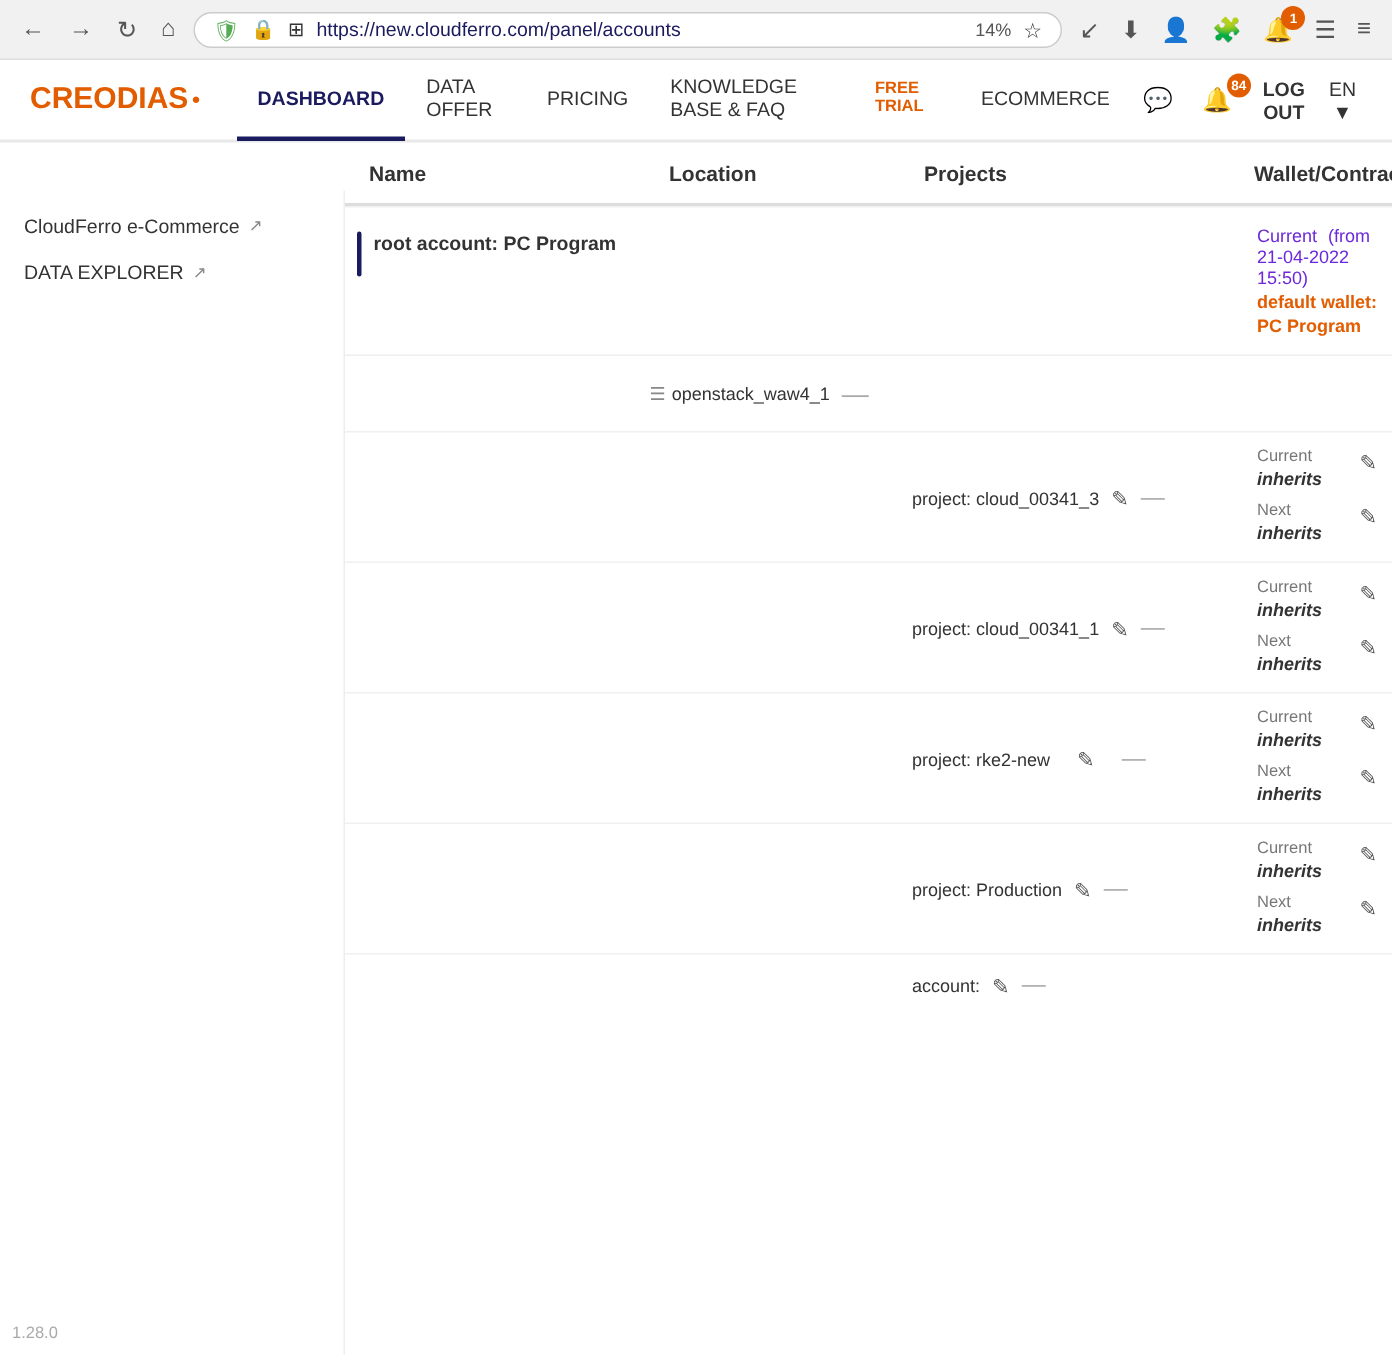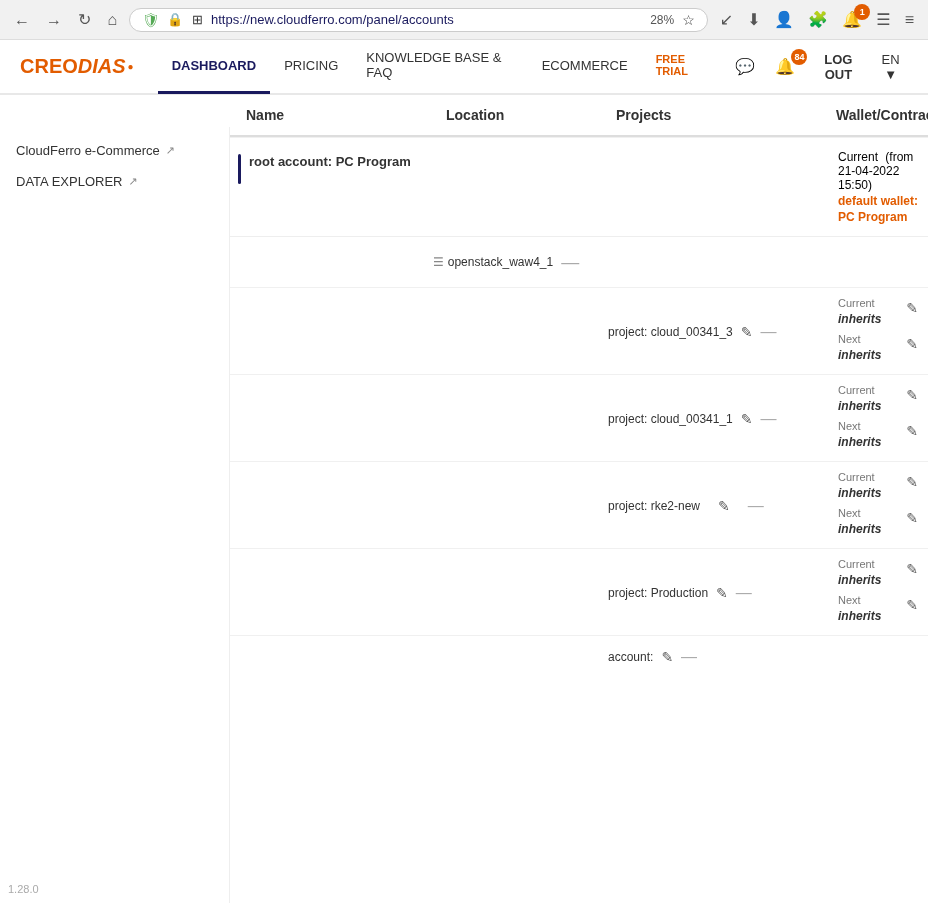--- a/index.html
+++ b/index.html
@@ -231,48 +231,49 @@
 <div class="browser-bar">
   <button class="browser-nav-btn">←</button>
   <button class="browser-nav-btn">→</button>
   <button class="browser-nav-btn">↻</button>
   <button class="browser-nav-btn">⌂</button>
   <div class="address-bar">
     <span style="color:#5a5; font-size:14px;">🛡</span>
     <span style="font-size:13px;">🔒</span>
     <span style="font-size:13px;">⊞</span>
     <input type="text" style="color: rgb(26, 26, 94);" value="https://new.cloudferro.com/panel/accounts">
-    <span class="zoom-badge">28%</span>
+    <span class="zoom-badge">14%</span>
     <span style="font-size:14px;">☆</span>
   </div>
   <div class="browser-actions">
     <button class="browser-action-btn">↙</button>
     <button class="browser-action-btn">⬇</button>
     <button class="browser-action-btn">👤</button>
     <button class="browser-action-btn">🧩</button>
     <button class="browser-action-btn" style="position:relative;">
       🔔
       <span class="badge">1</span>
     </button>
     <button class="browser-action-btn">☰</button>
     <button class="browser-action-btn">≡</button>
   </div>
 </div>
 
 <nav class="top-nav">
   <div class="logo">
     <span>CREO</span>
-      <span style="color:#e25c00;font-style:italic;">DIAS</span>
+      <span style="color:#e25c00;">DIAS</span>
     <span style="font-size:10px; color:#e25c00; margin-left:2px; vertical-align:super;">●</span>
   </div>
   <a class="nav-link active">DASHBOARD</a>
+  <a class="nav-link">DATA OFFER</a>
   <a class="nav-link">PRICING</a>
   <a class="nav-link">KNOWLEDGE BASE &amp; FAQ</a>
+  <a class="nav-link" style="color:#e25c00; font-weight:bold; font-size:11px;">FREE TRIAL</a>
   <a class="nav-link">ECOMMERCE</a>
-  <a class="nav-link" style="color:#e25c00; font-weight:bold; font-size:11px;">FREE TRIAL</a>
   <div class="nav-right">
     <button class="nav-icon-btn">💬</button>
     <button class="nav-icon-btn" style="position:relative;">
       🔔
       <span class="badge">84</span>
     </button>
     <button class="logout-btn">LOG OUT</button>
     <button class="lang-select">
       <span>EN</span> <span>▼</span>
     </button>
@@ -303,21 +304,21 @@
     </div>
 
     <div class="grid-4col row-separator" style="background:#fff; padding: 4px 0; min-height:80px;">
       <div class="cell-name" style="display:flex; align-items:flex-start; padding-top:12px;">
         <span style="display:inline-block; width:3px; height:30px; background:#1a1a5e; border-radius:2px; margin-right:8px; flex-shrink:0;"></span>
         <span style="font-size:13px; font-weight:bold;">root account: PC Program</span>
       </div>
       <div class="cell-location"></div>
       <div class="cell-projects"></div>
       <div class="cell-wallet" style="padding-top:8px;">
-        <div style="font-size:12px; color:#000000;">
+        <div style="font-size:12px; color:#6d28d9;">
           <span>Current</span>
           <span style="margin-left:4px;">(from 21-04-2022 15:50)</span>
         </div>
         <div>
           <a style="color:#e25c00; font-weight:bold; font-size:12px; text-decoration:none;">default wallet: PC Program</a>
         </div>
       </div>
     </div>
 
     <div style="border-top:1px solid #eee;">

